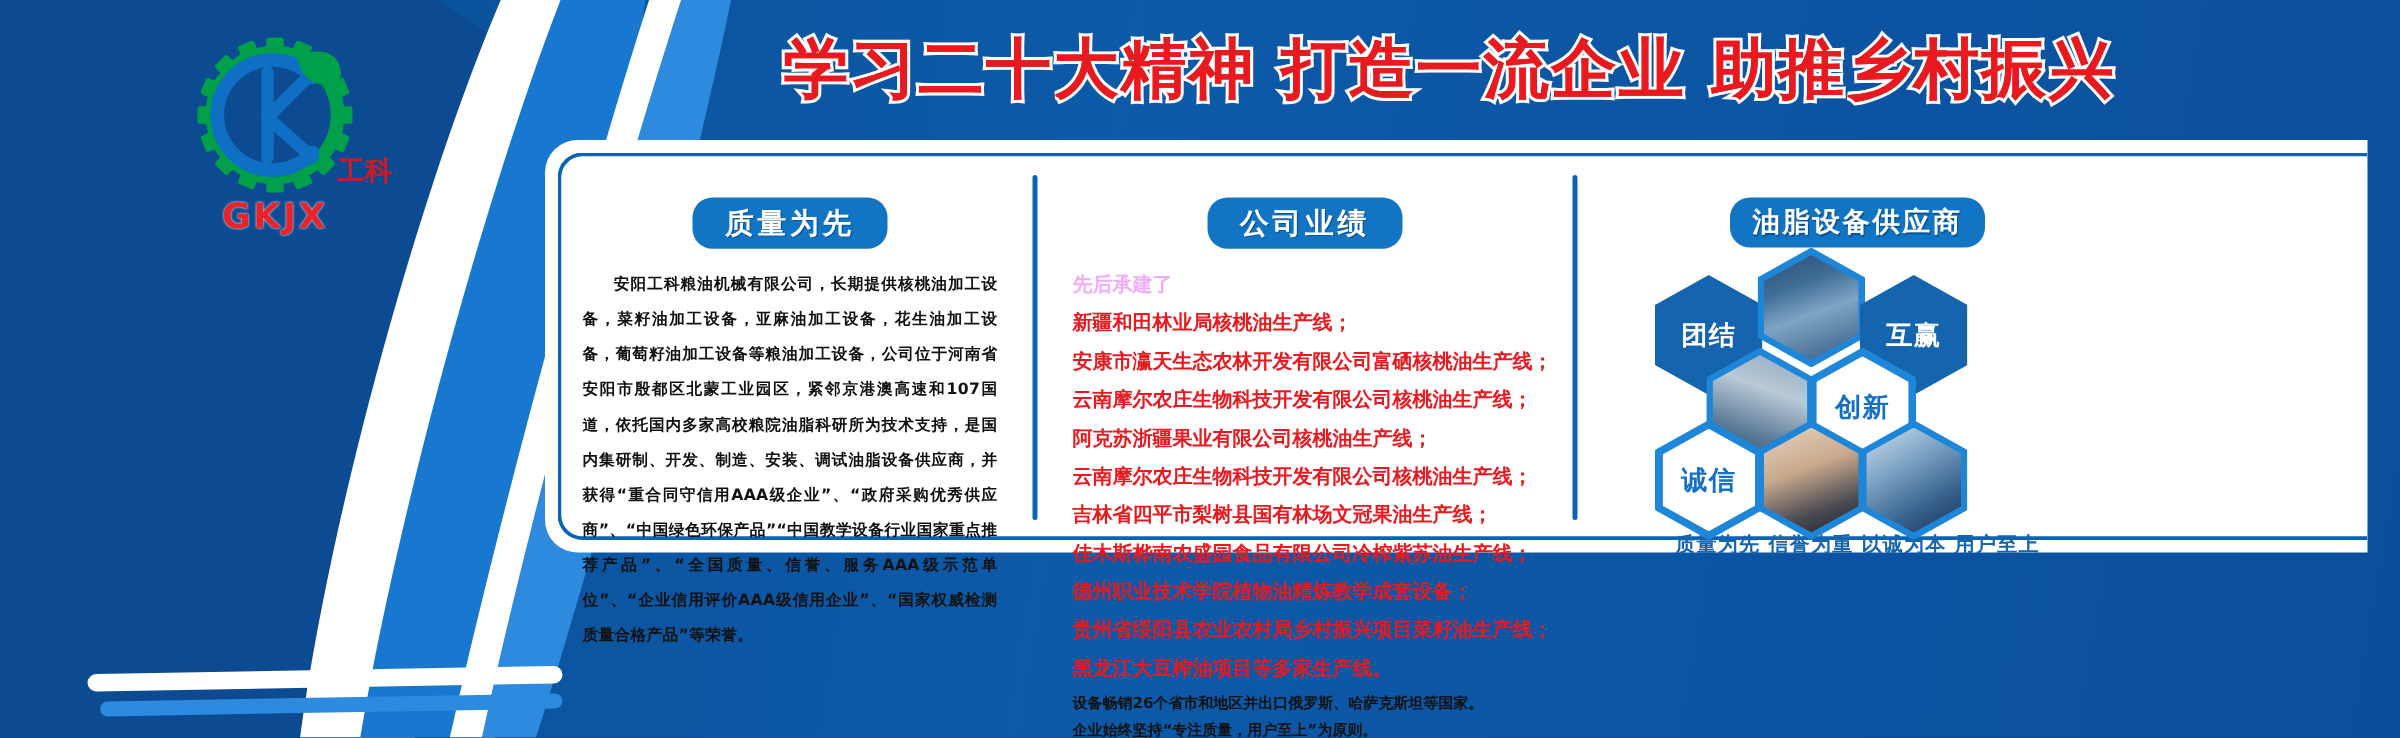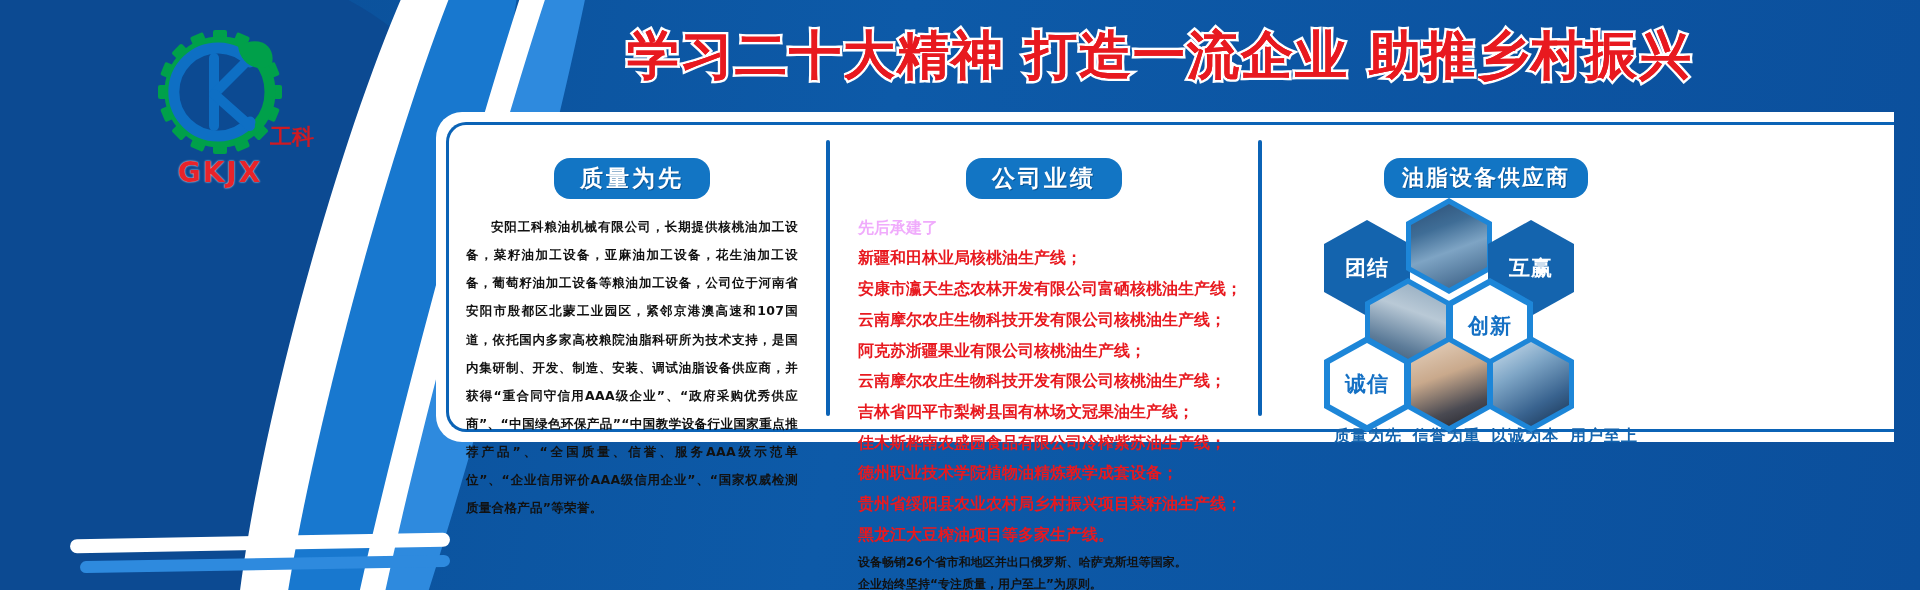--- a/index.html
+++ b/index.html
@@ -149,21 +149,20 @@
   }
   .pic-ship{background:linear-gradient(160deg,#2c4f76 0%,#3f6d96 30%,#7ea4c4 55%,#355a80 100%);}
   .pic-jet{background:linear-gradient(200deg,#8fa8bd 0%,#b9c9d6 35%,#5d7c99 70%,#2f4a66 100%);}
   .pic-hand{background:linear-gradient(160deg,#e6d3c0 0%,#c9a98c 40%,#4a4a52 75%,#23232a 100%);}
   .pic-bldg{background:linear-gradient(150deg,#cfe0ee 0%,#7fa6c6 35%,#39638f 70%,#17314f 100%);}
 
   .slogan{
     margin-top:14px;text-align:center;
     color:#1464ae;font-size:16px;font-weight:bold;letter-spacing:1px;
     white-space:nowrap;
-    font-family:Liberation Mono, monospace;
   }
 
   
   .hook-white{
     position:absolute;left:70px;bottom:40px;width:380px;height:14px;background:#ffffff;
     border-radius:8px;transform:rotate(-1deg);
   }
   .hook-blue{
     position:absolute;left:80px;bottom:20px;width:370px;height:12px;background:#2e8ade;
     border-radius:8px;transform:rotate(-1deg);

